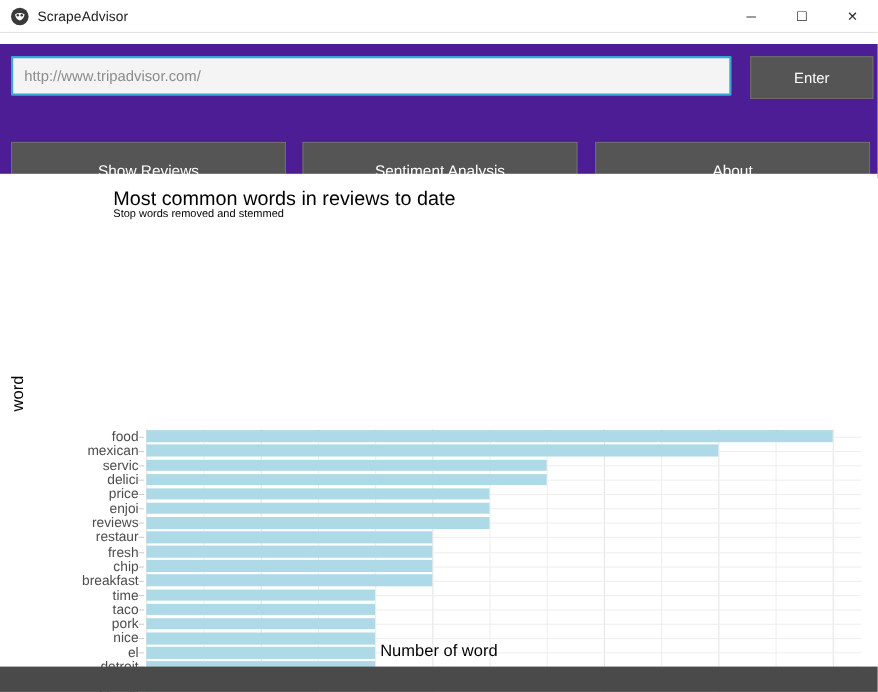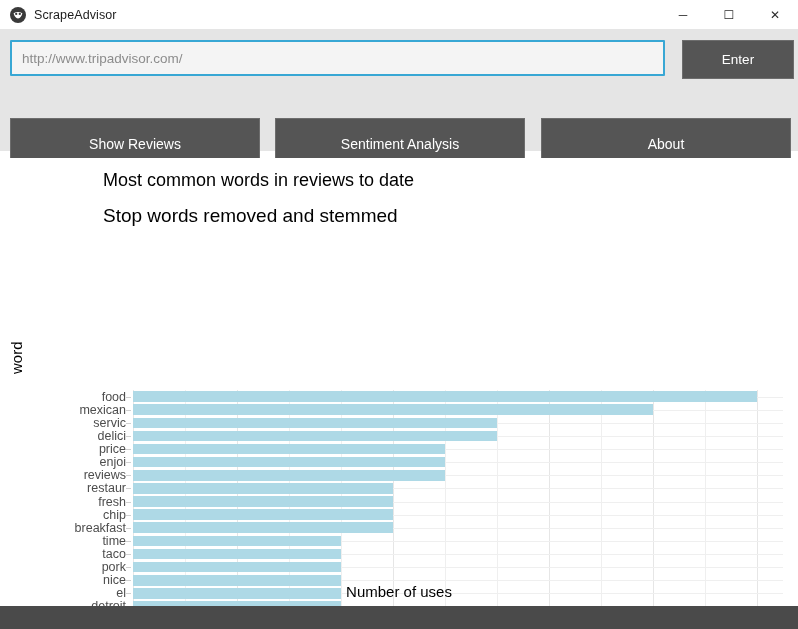--- a/index.html
+++ b/index.html
@@ -28,22 +28,22 @@
     font-size:12.5px;color:#1c1c1c;letter-spacing:.1px;
   }
   .win-controls{margin-left:auto;display:flex;height:29px;}
   .win-btn{
     width:46px;height:29px;display:flex;align-items:center;justify-content:center;
     font-size:12px;color:#2b2b2b;
   }
 
   
   .toolbar{
-    position:absolute;left:0;top:29px;width:798px;height:122px;
-    background:#e5e5e5;
+    position:absolute;left:0;top:40px;width:798px;height:122px;
+    background:#4c1d95;
   }
   .url-row{position:absolute;left:10px;top:11px;width:778px;height:38px;}
   .url-input{
     position:absolute;left:0;top:0;width:655px;height:36px;
     box-sizing:border-box;
     background:#f4f4f4;border:2px solid #38a7d4;border-radius:1px;
     font-family:"Liberation Sans", sans-serif;
     font-size:13.5px;color:#8c8c8c;
     padding:0 10px;outline:none;
   }
@@ -73,22 +73,22 @@
   
   .chart-panel{
     position:absolute;left:0;top:158px;width:798px;height:448px;
     background:#ffffff;
   }
   .chart-title{
     position:absolute;left:103px;top:12px;
     font-size:18px;color:#000000;white-space:nowrap;
   }
   .chart-subtitle{
-    position:absolute;left:103px;top:47px;
-    font-size:19px;color:#000000;white-space:nowrap;
+    position:absolute;left:103px;top:31px;
+    font-size:10px;color:#000000;white-space:nowrap;
   }
 
   .plot-wrap{position:absolute;left:0;top:0;width:798px;height:448px;}
 
   .ylab{
     position:absolute;left:8px;top:216px;
     font-size:15px;color:#000000;
     transform:rotate(-90deg);transform-origin:left top;
     white-space:nowrap;
   }
@@ -260,21 +260,21 @@
             <div class="bar" title="pork: 4" style="left: 0px; top: 171.82px; width: 208px;"></div>
             <div class="bar" title="nice: 4" style="left: 0px; top: 184.94px; width: 208px;"></div>
             <div class="bar" title="el: 4" style="left: 0px; top: 198.06px; width: 208px;"></div>
             <div class="bar" title="detroit: 4" style="left: 0px; top: 211.18px; width: 208px;"></div>
             <div class="bar" title="dai: 4" style="left: 0px; top: 224.3px; width: 208px;"></div>
             <div class="bar" title="friendli: 3" style="left: 0px; top: 237.42px; width: 156px;"></div>
           </div>
         <div id="xticks-layer"></div>
       </div>
 
-      <div class="xlab">Number of uses</div>
+      <div class="xlab">Number of word</div>
     </div>
   </div>
 
   <div class="statusbar">
     <span></span>
   </div>
 
 </div>
 
 </body></html>

